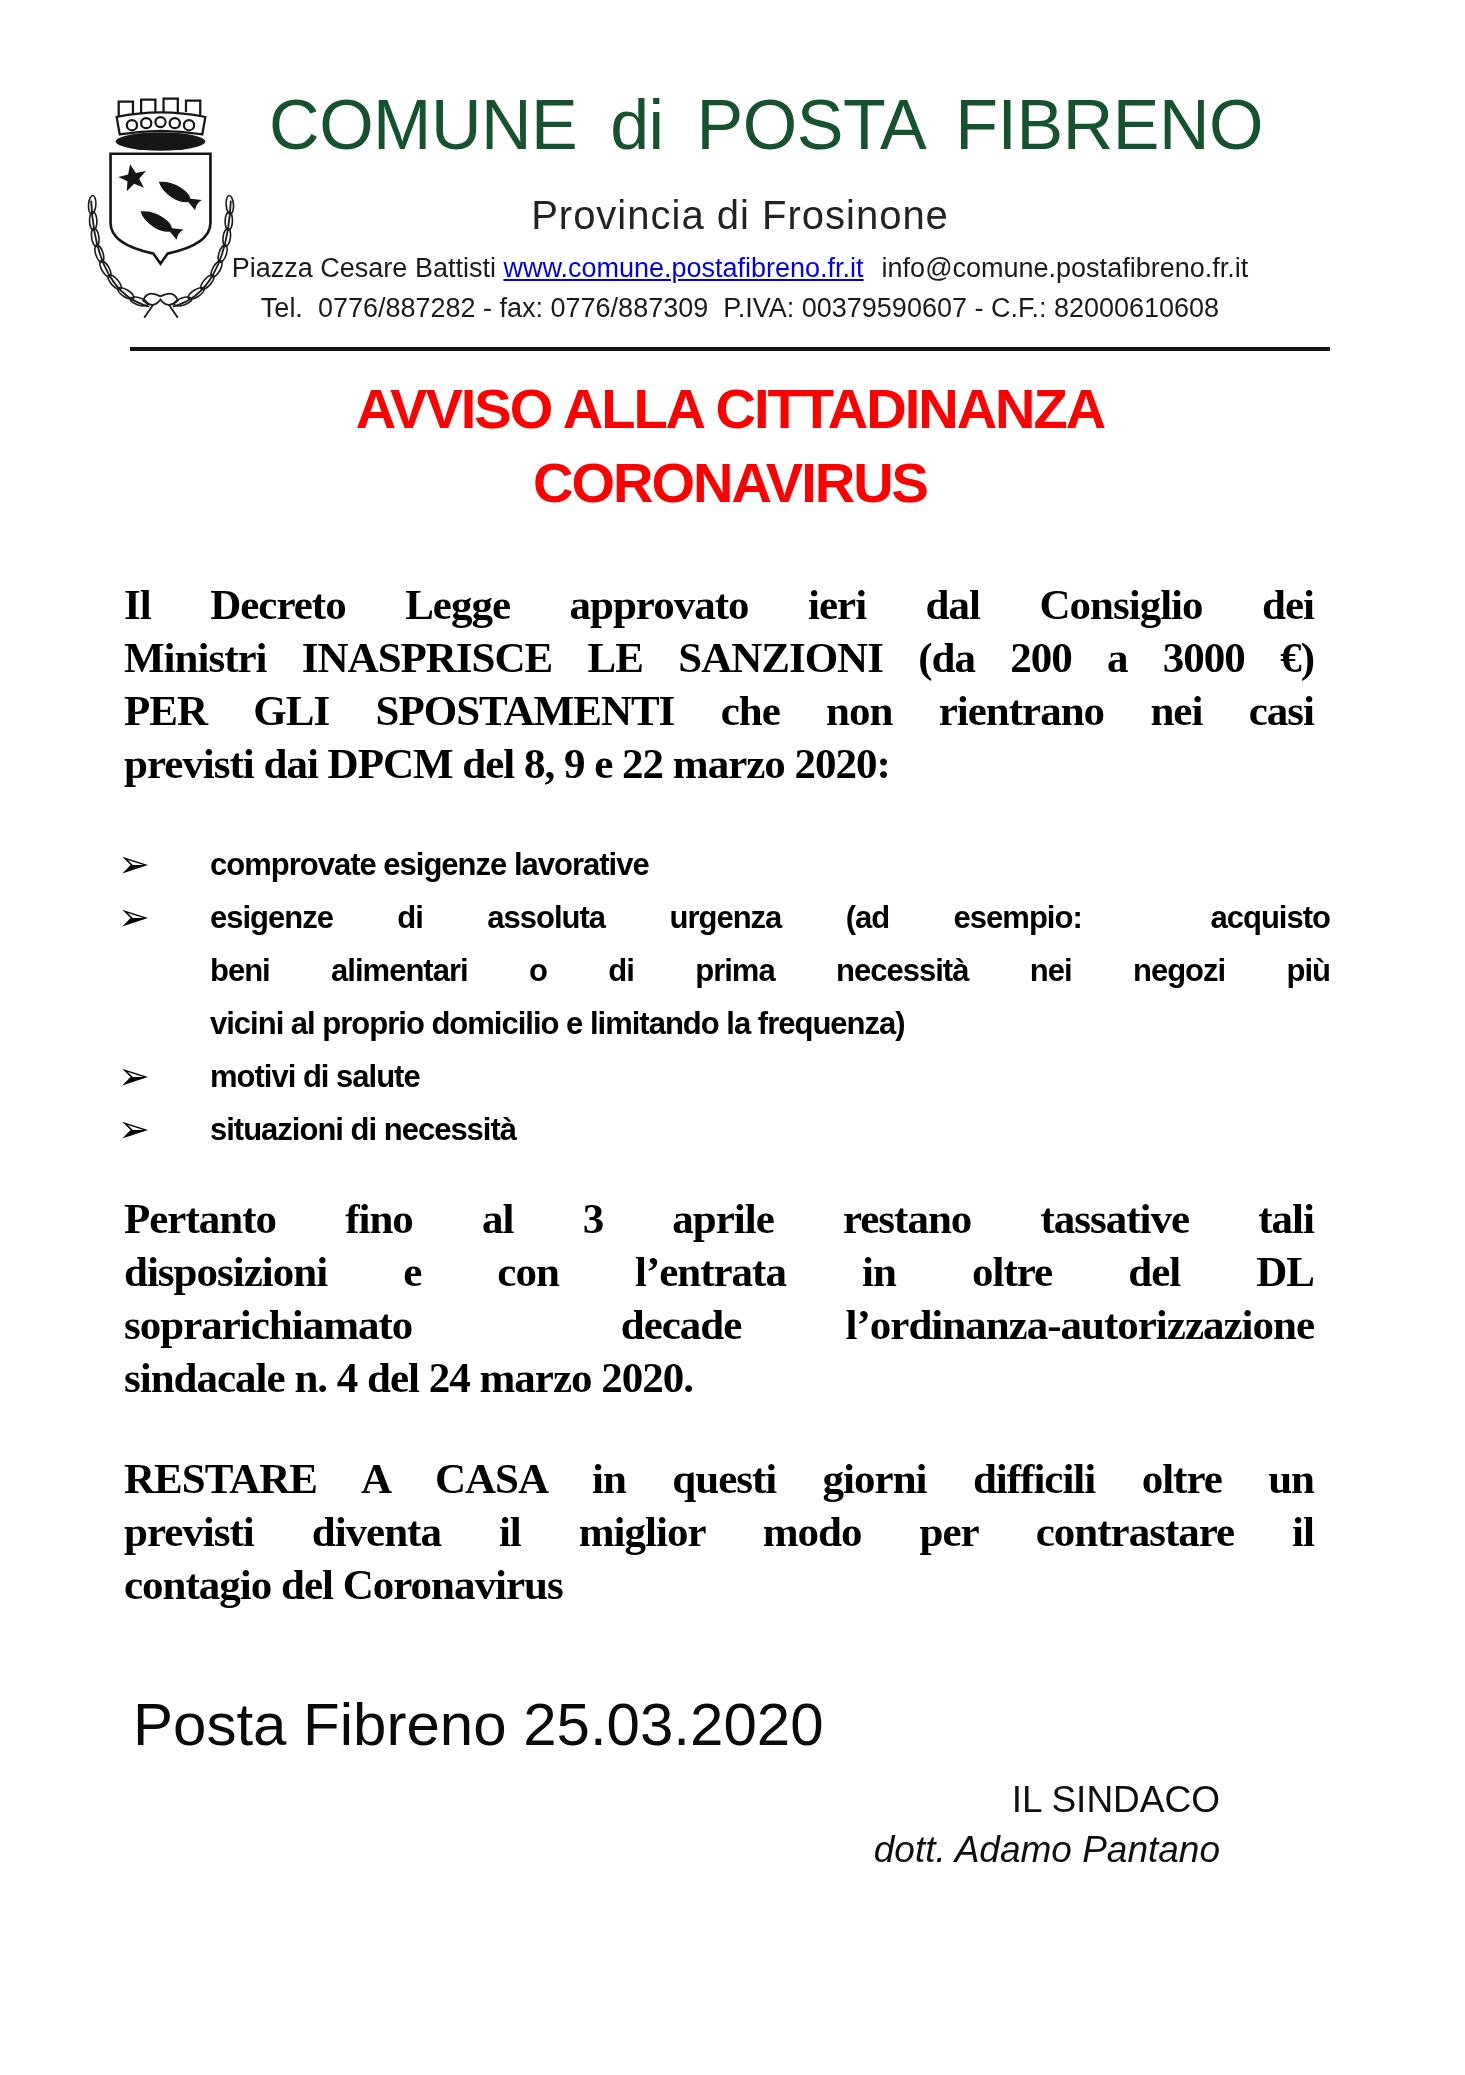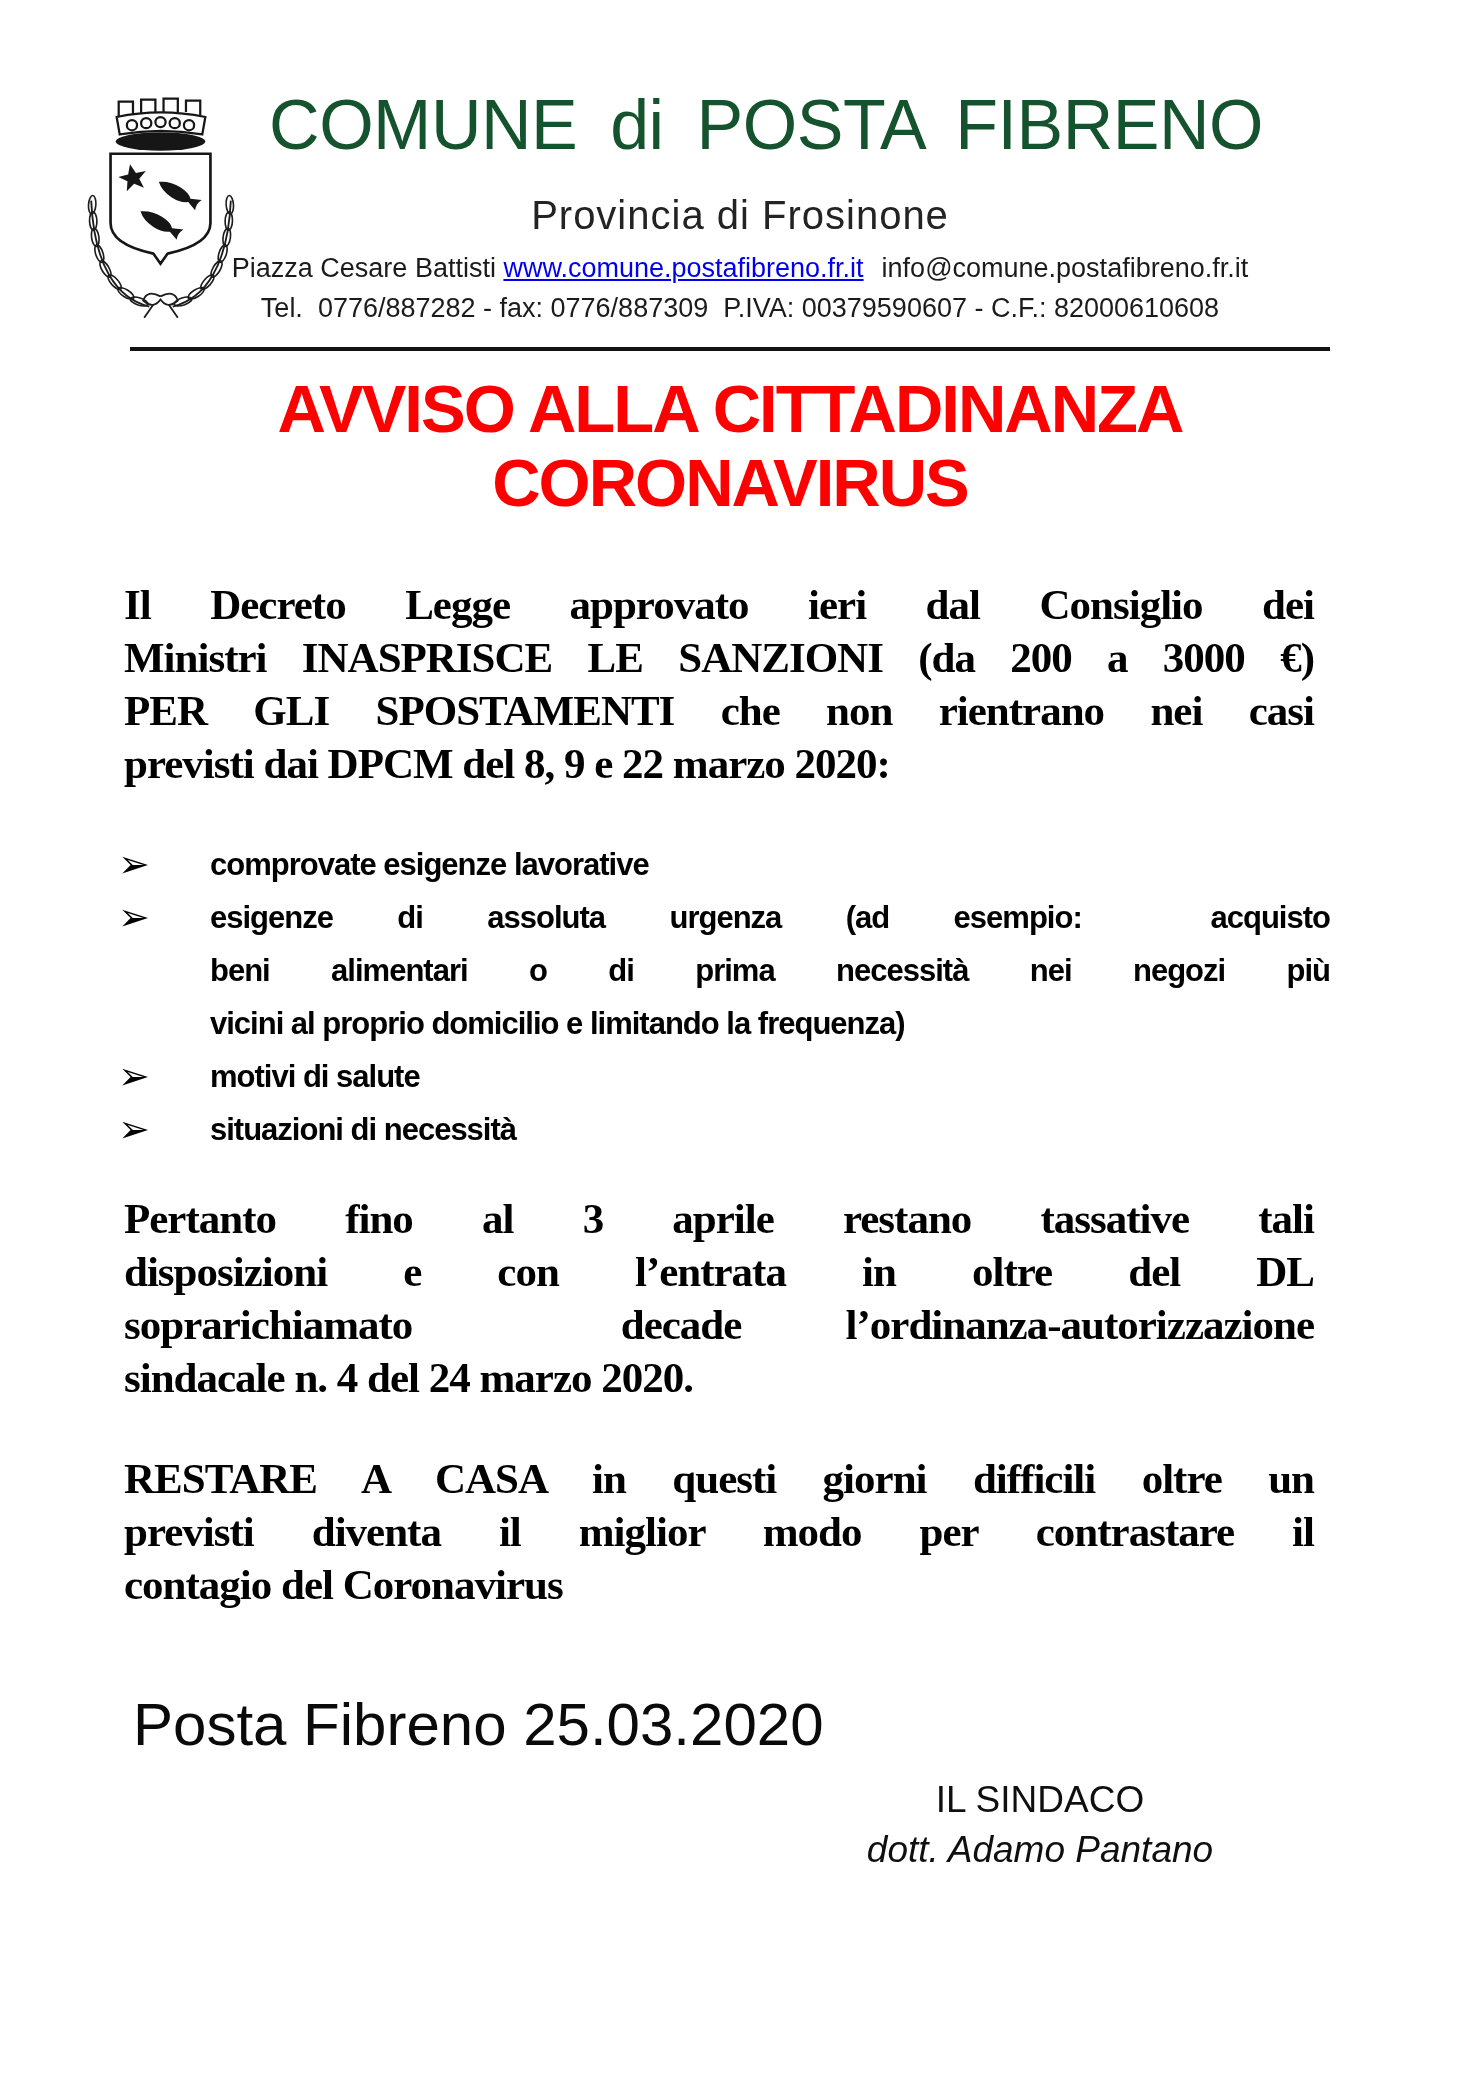--- a/index.html
+++ b/index.html
@@ -35,21 +35,21 @@
   .web-link{color:#0000ee;text-decoration:underline;cursor:pointer;}
   .email{margin-left:18px;color:#1b1b1b;}
   .head-rule{
     position:absolute;left:130px;top:347px;width:1200px;height:4px;
     background:#121212;
   }
   
   .notice-title{
     position:absolute;left:130px;top:372px;width:1200px;
     text-align:center;font-weight:bold;
-    font-size:67px;line-height:74px;letter-spacing:-2px;
+    font-size:56px;line-height:74px;letter-spacing:-2px;
   }
   
   .para{
     position:absolute;left:124px;width:1190px;
     font-weight:bold;font-size:43px;line-height:53px;letter-spacing:-1px;
     color:#000;
     font-family:Liberation Serif, serif;
   }
   .tline{white-space:pre-wrap;text-align:justify;text-align-last:justify;}
   .tline-last{text-align-last:left;}
@@ -64,21 +64,21 @@
   }
   .bullet-text{
     flex:1 1 auto;font-weight:bold;font-size:31px;line-height:53px;letter-spacing:-1px;
   }
   
   .dateline{
     position:absolute;left:133px;top:1700px;
     font-size:60px;line-height:50px;font-weight:400;color:#0a0a0a;
   }
   .signature{
-    position:absolute;left:860px;top:1778px;width:360px;text-align:center;
+    position:absolute;left:860px;top:1778px;width:360px;text-align:right;
     font-size:37px;line-height:44px;color:#0f0f0f;
   }
   .sig-name{font-style:italic;margin-top:6px;}
 </style>
 </head>
 <body>
 
 <div class="page">
 
   <svg class="crest" viewBox="0 0 155 245" xmlns="http://www.w3.org/2000/svg">

